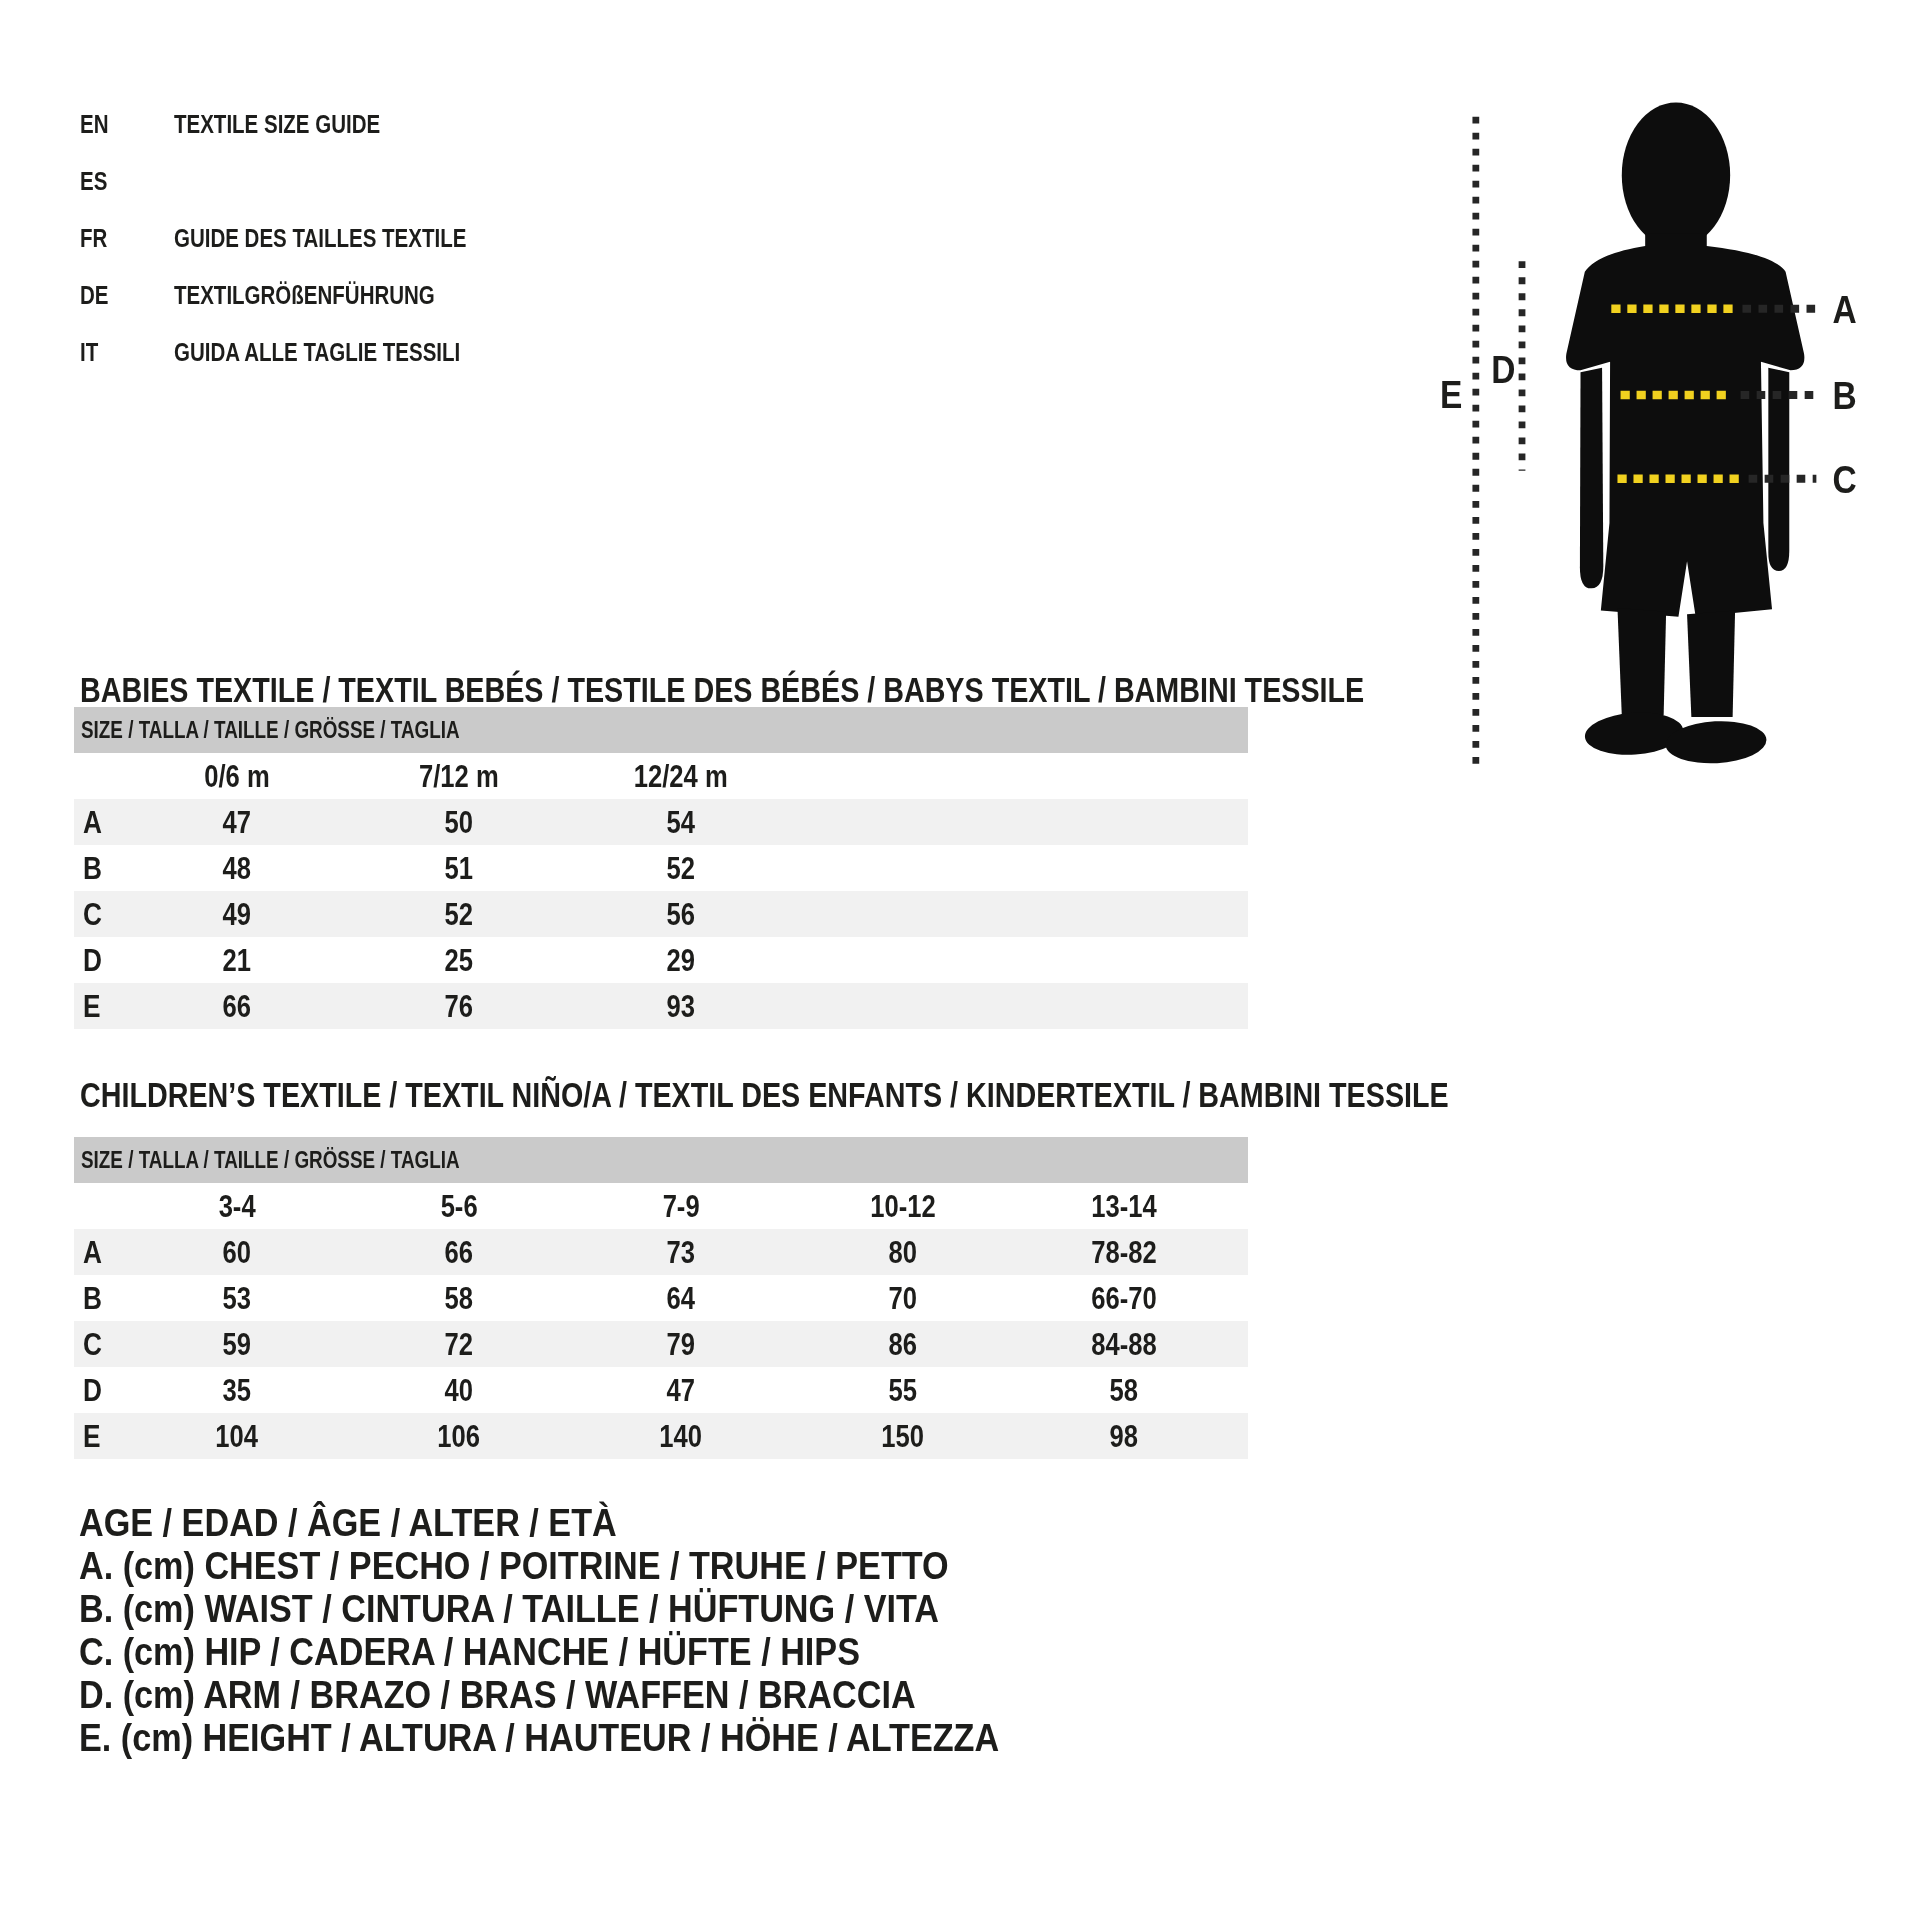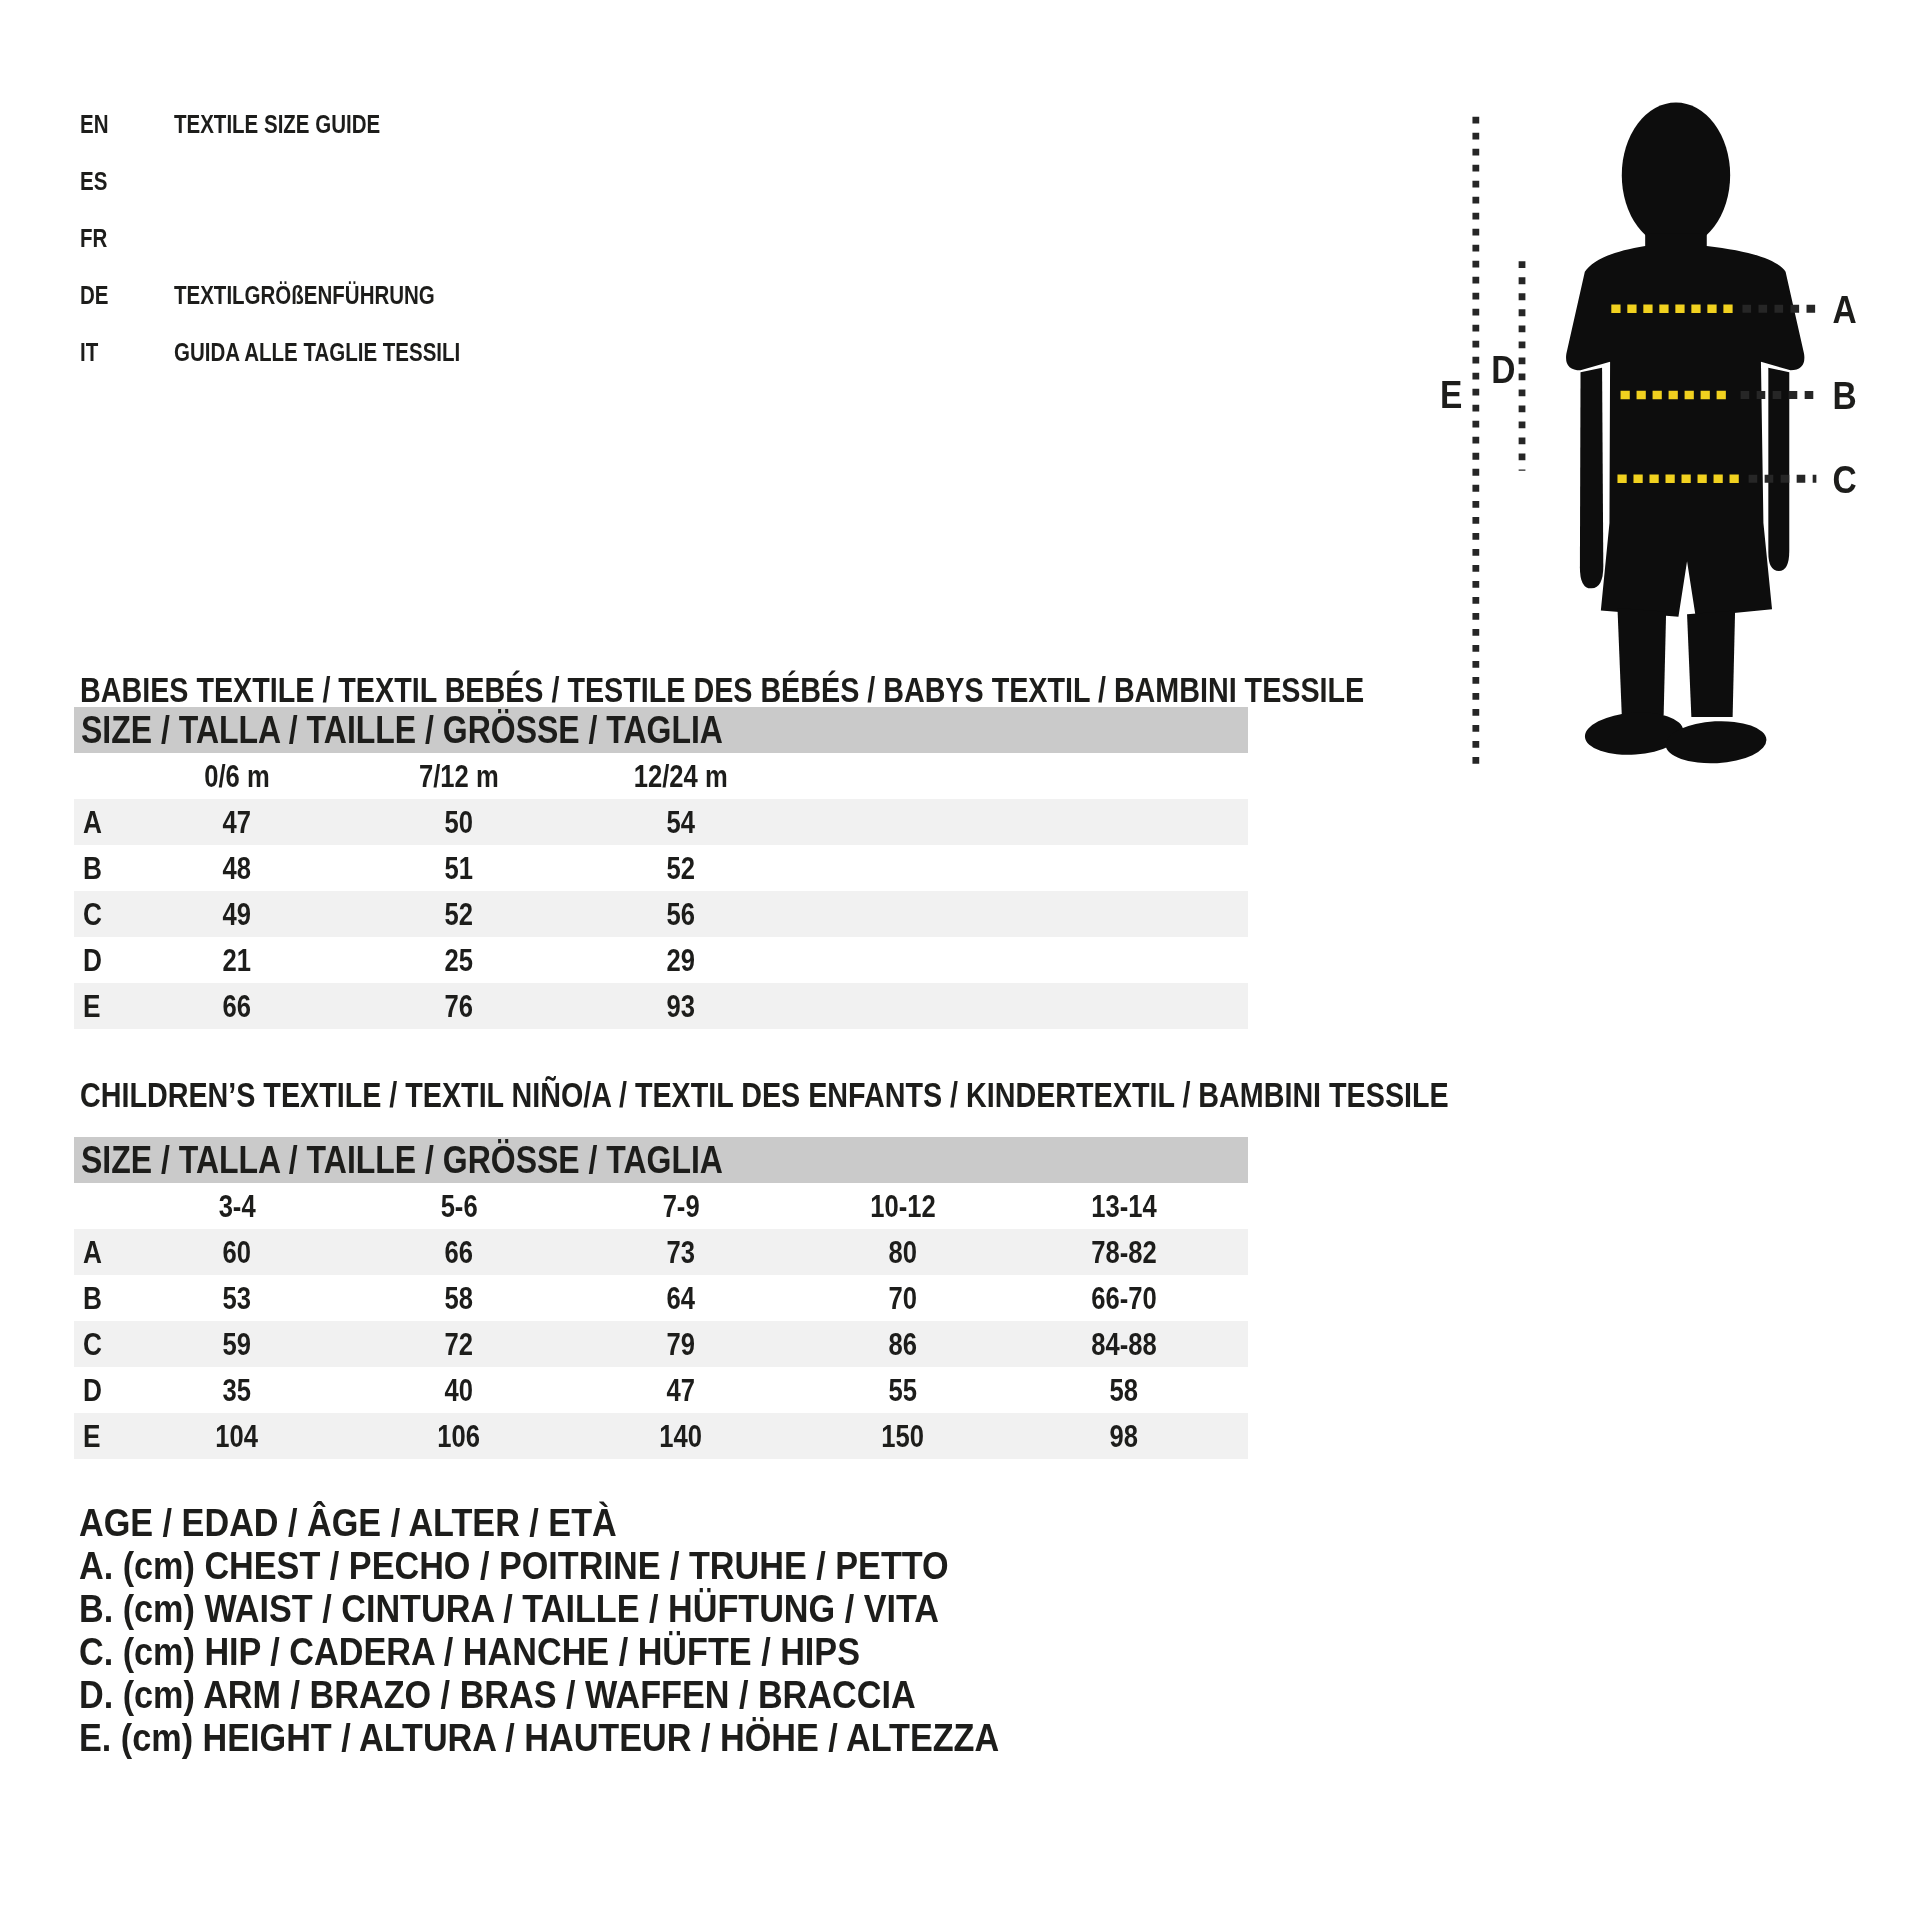--- a/index.html
+++ b/index.html
@@ -17,21 +17,21 @@
   .lang-code{width:94px;flex:0 0 94px;}
   
   .section-title{position:absolute;left:80px;height:37px;line-height:37px;font-size:35px;font-weight:700;}
   #babies-title{top:651px;margin-top:20px;}
   #children-title{top:1076px;text-align:right;}
 
   
   .sizetable{position:absolute;left:74px;width:1174px;}
   #babies-table{top:707px;}
   #children-table{top:1137px;}
-  .size-bar{height:46px;line-height:46px;background:#cacaca;padding-left:7.4px;font-size:39px;font-weight:700;}
+  .size-bar{height:46px;line-height:46px;background:#cacaca;padding-left:7.4px;font-size:23px;font-weight:700;}
   .trow{display:grid;height:46px;line-height:46px;font-size:32px;font-weight:700;}
   .cols3{grid-template-columns:52px 222px 222px 222px 1fr;}
   .cols5{grid-template-columns:52px 222px 222px 222px 222px 219px 1fr;}
   .trow.stripe{background:#f1f1f1;}
   .lcell{padding-left:8.6px;text-align:left;}
   .vcell{text-align:center;}
 
   
   #legend{position:absolute;left:79px;top:1502px;}
   .legend-line{height:43px;line-height:43px;font-size:38px;font-weight:700;}
@@ -49,20 +49,21 @@
   <div id="langs">
     <div class="lang-row">
       <span class="lang-code"><span class="cxl">EN</span></span>
       <span><span class="cxl">TEXTILE SIZE GUIDE</span></span>
     </div>
     <div class="lang-row">
       <span class="lang-code"><span class="cxl">ES</span></span>
     </div>
     <div class="lang-row">
       <span class="lang-code"><span class="cxl">FR</span></span>
+      <span><span class="cxl">GUIDE DES TAILLES TEXTILE</span></span>
     </div>
     <div class="lang-row">
       <span class="lang-code"><span class="cxl">DE</span></span>
       <span><span class="cxl">TEXTILGRÖßENFÜHRUNG</span></span>
     </div>
     <div class="lang-row">
       <span class="lang-code"><span class="cxl">IT</span></span>
       <span><span class="cxl">GUIDA ALLE TAGLIE TESSILI</span></span>
     </div>
   </div>

